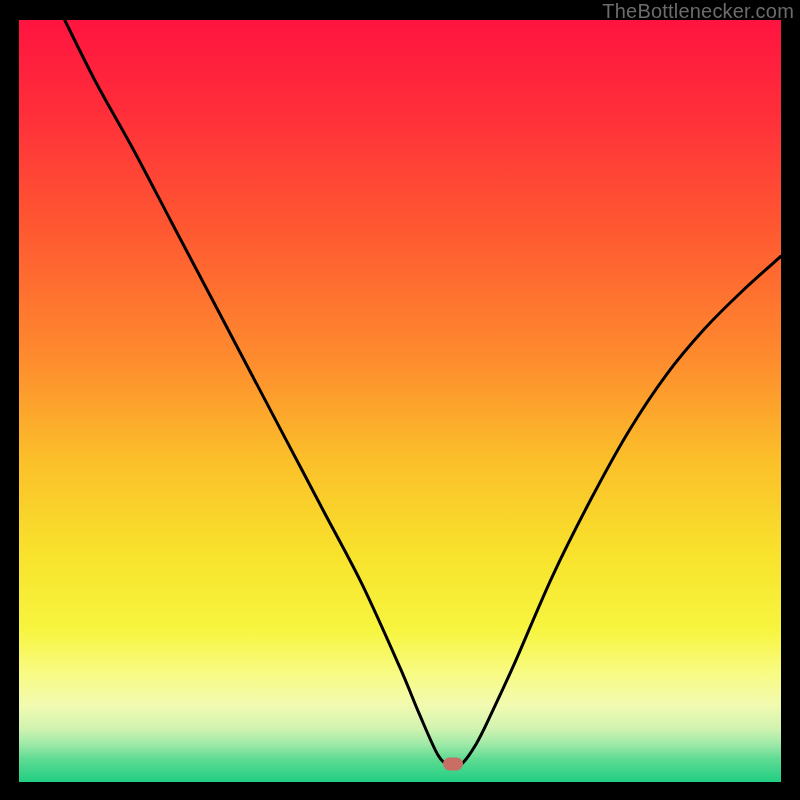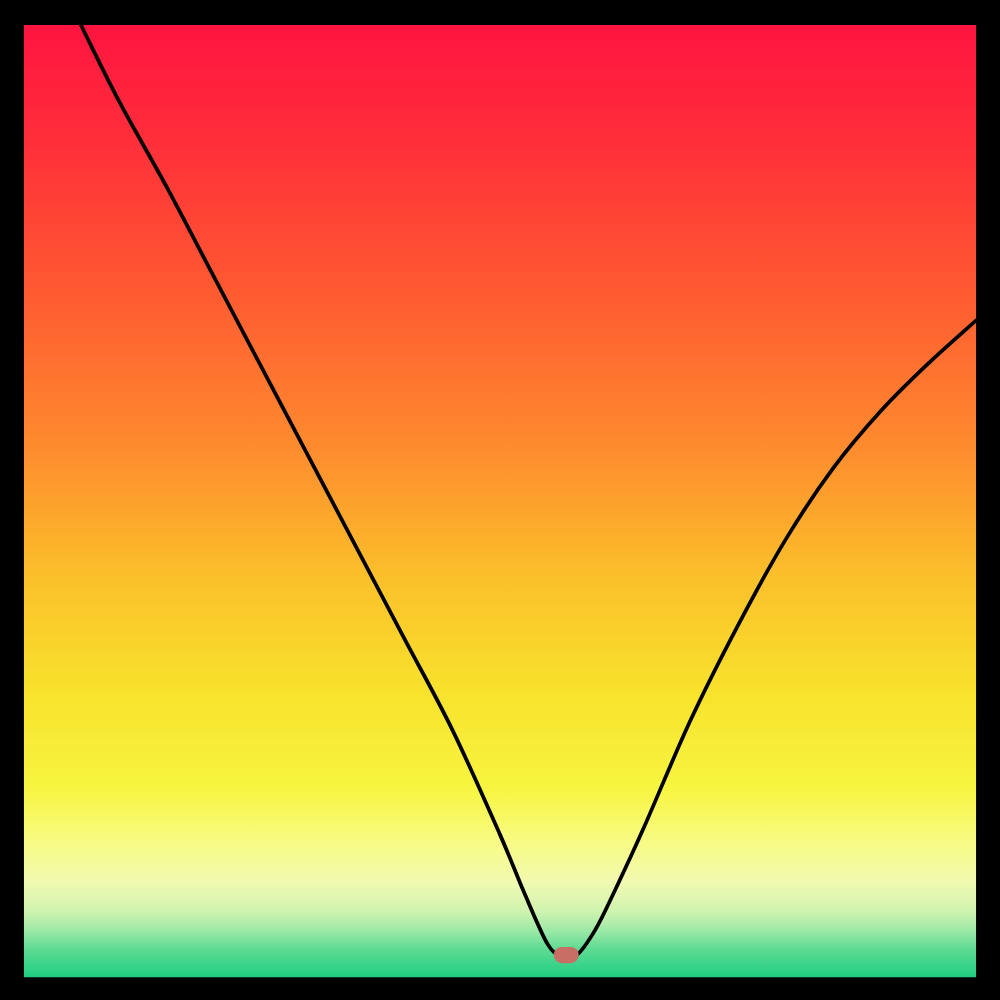--- a/index.html
+++ b/index.html
@@ -59,14 +59,15 @@
 <div class="stage">
 
   <div class="plot-area">
     <div class="gradient-bg" style="background: linear-gradient(rgb(255, 20, 64) 0%, rgb(255, 46, 58) 12%, rgb(255, 90, 49) 28%, rgb(254, 138, 46) 44%, rgb(251, 192, 42) 58%, rgb(248, 226, 44) 70%, rgb(247, 245, 63) 80%, rgb(248, 251, 134) 86%, rgb(241, 250, 177) 90%, rgb(208, 243, 176) 93%, rgb(159, 233, 167) 95%, rgb(95, 219, 147) 97%, rgb(31, 206, 130) 100%);"></div>
     <svg class="curve-svg" viewBox="0 0 762 762" preserveAspectRatio="none">
       <path fill="none" stroke-width="3" stroke-linejoin="round" stroke-linecap="round" d="M 45.72 0.00 C 50.80 10.16, 64.77 39.37, 76.20 60.96 C 87.63 82.55, 101.60 106.05, 114.30 129.54 C 127.00 153.04, 139.70 177.80, 152.40 201.93 C 165.10 226.06, 177.80 250.19, 190.50 274.32 C 203.20 298.45, 215.90 322.58, 228.60 346.71 C 241.30 370.84, 254.00 394.97, 266.70 419.10 C 279.40 443.23, 292.10 467.36, 304.80 491.49 C 317.50 515.62, 330.20 537.85, 342.90 563.88 C 355.60 589.91, 371.48 626.11, 381.00 647.70 C 390.52 669.29, 393.70 678.81, 400.05 693.42 C 406.40 708.02, 414.02 726.82, 419.10 735.33 C 424.18 743.84, 426.72 742.95, 430.53 744.47 C 434.34 746.00, 437.51 747.90, 441.96 744.47 C 446.40 741.05, 452.12 732.41, 457.20 723.90 C 462.28 715.39, 466.09 706.75, 472.44 693.42 C 478.79 680.08, 485.14 666.75, 495.30 643.89 C 505.46 621.03, 520.70 583.56, 533.40 556.26 C 546.10 528.96, 558.80 504.19, 571.50 480.06 C 584.20 455.93, 596.90 432.43, 609.60 411.48 C 622.30 390.52, 635.00 371.47, 647.70 354.33 C 660.40 337.19, 673.10 322.58, 685.80 308.61 C 698.50 294.64, 711.20 282.57, 723.90 270.51 C 736.60 258.44, 755.65 241.94, 762.00 236.22" stroke="#000000"></path>
     </svg>
     <div class="marker" style="left: 434.34px; top: 744.474px; background: rgb(201, 110, 101);"></div>
   </div>
 
+  <div class="watermark">TheBottlenecker.com</div>
 
 </div>
 
 </body></html>

